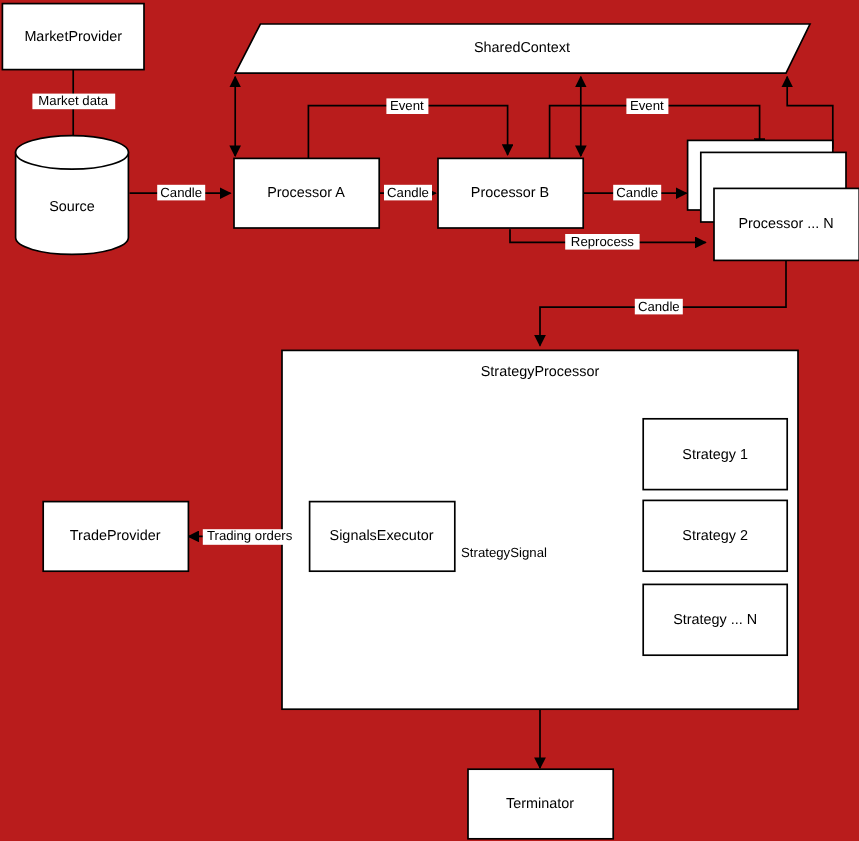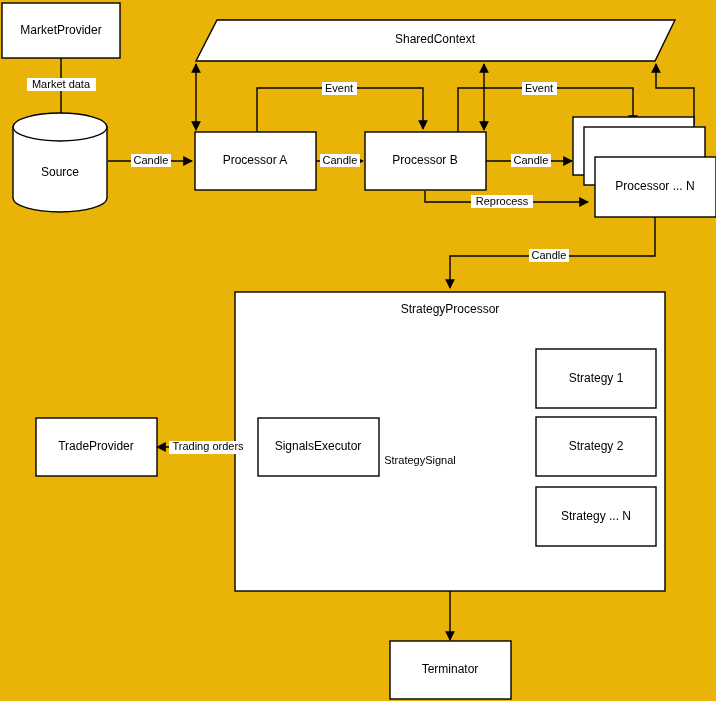--- a/index.html
+++ b/index.html
@@ -4,21 +4,21 @@
 <style>
   html, body {
     margin: 0;
     padding: 0;
     background: #ffffff;
   }
   #canvas-wrap {
     position: relative;
     width: 716px;
     height: 701px;
-    background: #eab308;
+    background: #b91c1c;
     overflow: hidden;
   }
   svg.diagram {
     display: block;
     width: 716px;
     height: 701px;
     font-family: "Liberation Sans", sans-serif;
   }
   .shape {
     fill: #ffffff;

